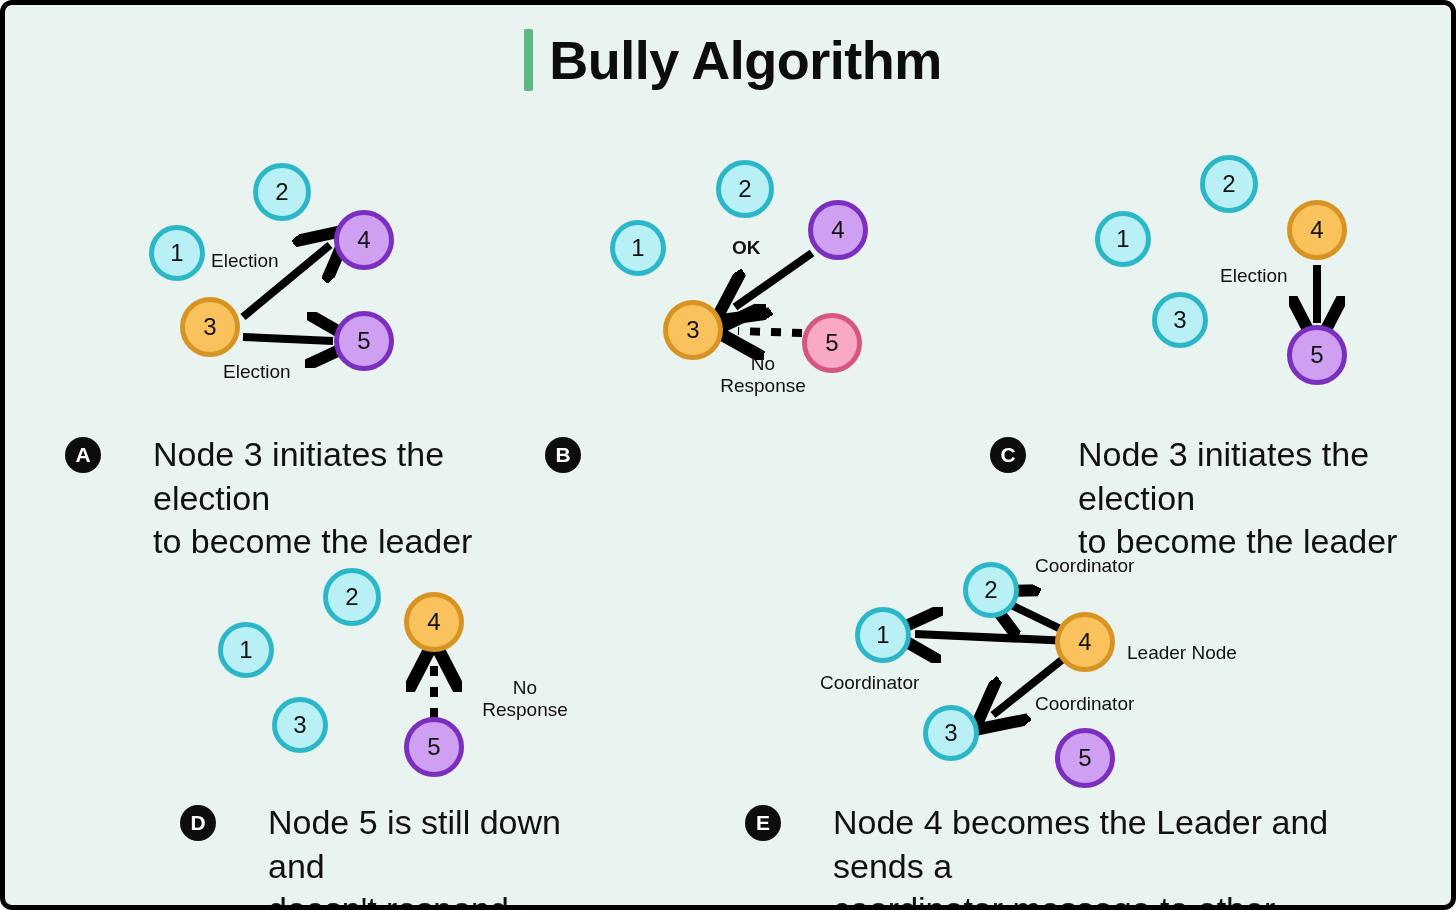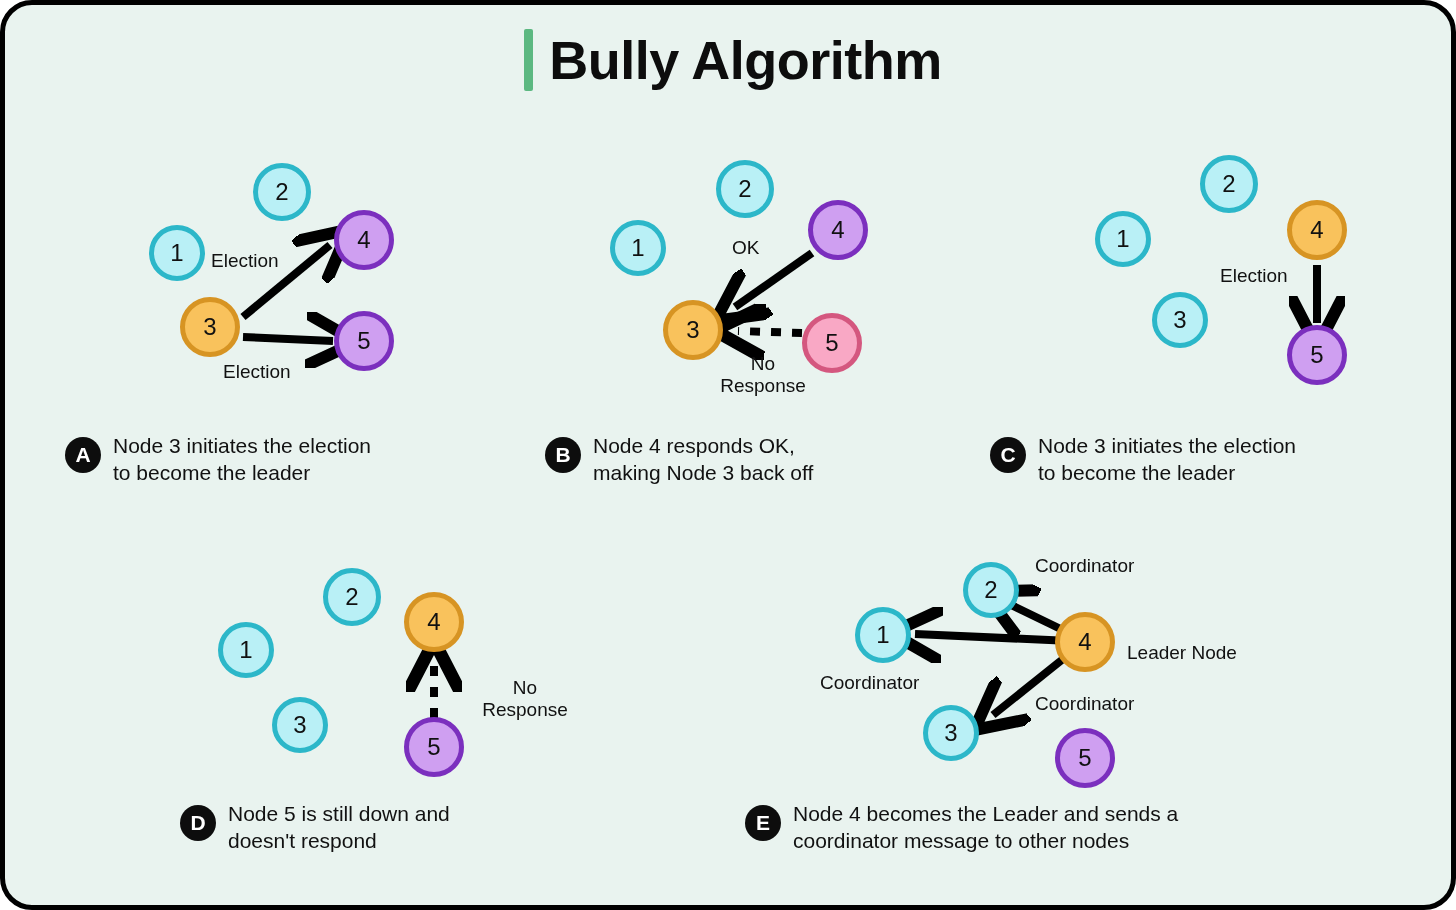--- a/index.html
+++ b/index.html
@@ -2,21 +2,21 @@
 <html><head>
 <meta charset="utf-8">
 <style>
   html,body{margin:0;padding:0;background:#ffffff;}
   body{width:1456px;height:910px;font-family:"Liberation Sans",sans-serif;overflow:hidden;}
 
   #canvas{
     position:absolute;left:0;top:0;width:1456px;height:910px;
     background:#e9f3ef;
     border:5px solid #000000;
-    border-radius:32px;
+    border-radius:12px;
     box-sizing:border-box;
     overflow:hidden;
   }
 
   
   #title-wrap{
     position:absolute;left:0;top:24px;width:1456px;
     display:flex;align-items:center;justify-content:center;gap:16px;
   }
   #title-bar{
@@ -54,21 +54,21 @@
   .arrows{position:absolute;left:0;top:0;overflow:visible;z-index:2;}
 
   
   .caption{position:absolute;display:flex;align-items:flex-start;gap:12px;}
   .badge{
     width:36px;height:36px;border-radius:50%;background:#0d0d0d;color:#ffffff;
     display:flex;align-items:center;justify-content:center;
     font-size:21px;font-weight:bold;flex:none;margin-top:4px;
   }
   .caption-text{
-    font-size:21px;color:#111111;line-height:1.28;white-space:pre-line;
+    font-size:34px;color:#111111;line-height:1.28;white-space:pre-line;margin-left:40px;
   }
 </style>
 </head>
 <body>
 
 <div id="canvas">
 
   <div id="title-wrap">
     <div id="title-bar"></div>
     <div id="title-text">Bully Algorithm</div>
@@ -130,29 +130,27 @@
       </div>
     <div class="node orange" style="left:73px;top:155px;width:60px;height:60px;">
         <span>3</span>
       </div>
     <div class="node purple" style="left:218px;top:55px;width:60px;height:60px;">
         <span>4</span>
       </div>
     <div class="node pink" style="left:212px;top:168px;width:60px;height:60px;">
         <span>5</span>
       </div>
-    <div class="edge-label" style="left:142px;top:92px;">OK</div>
+    <div class="edge-label" style="left:142px;top:92px;font-weight:bold;">OK</div>
     <div class="edge-label center" style="left:118px;top:208px;width:110px;">No
 Response</div>
   </div>
 
   <div class="caption" style="left:540px;top:428px;width:430px;">
     <div class="badge">B</div>
-    <div class="caption-text">Node 4 responds OK,
-making Node 3 back off</div>
   </div>
 
   <div class="panel" style="left:1075px;top:140px;width:320px;height:260px;">
     <svg class="arrows" width="320" height="260">
       <defs>
         <marker id="ah-c" markerWidth="7" markerHeight="7" refX="3.4" refY="3.5" orient="auto">
           <path d="M0.4,0.4 L6.4,3.5 L0.4,6.6" fill="none" stroke="#000" stroke-width="1.5" stroke-linecap="round" stroke-linejoin="round"></path>
         </marker>
       </defs>
       <line x1="237" y1="120" x2="237" y2="178" stroke="#000" stroke-width="8" marker-end="url(#ah-c)"></line>

